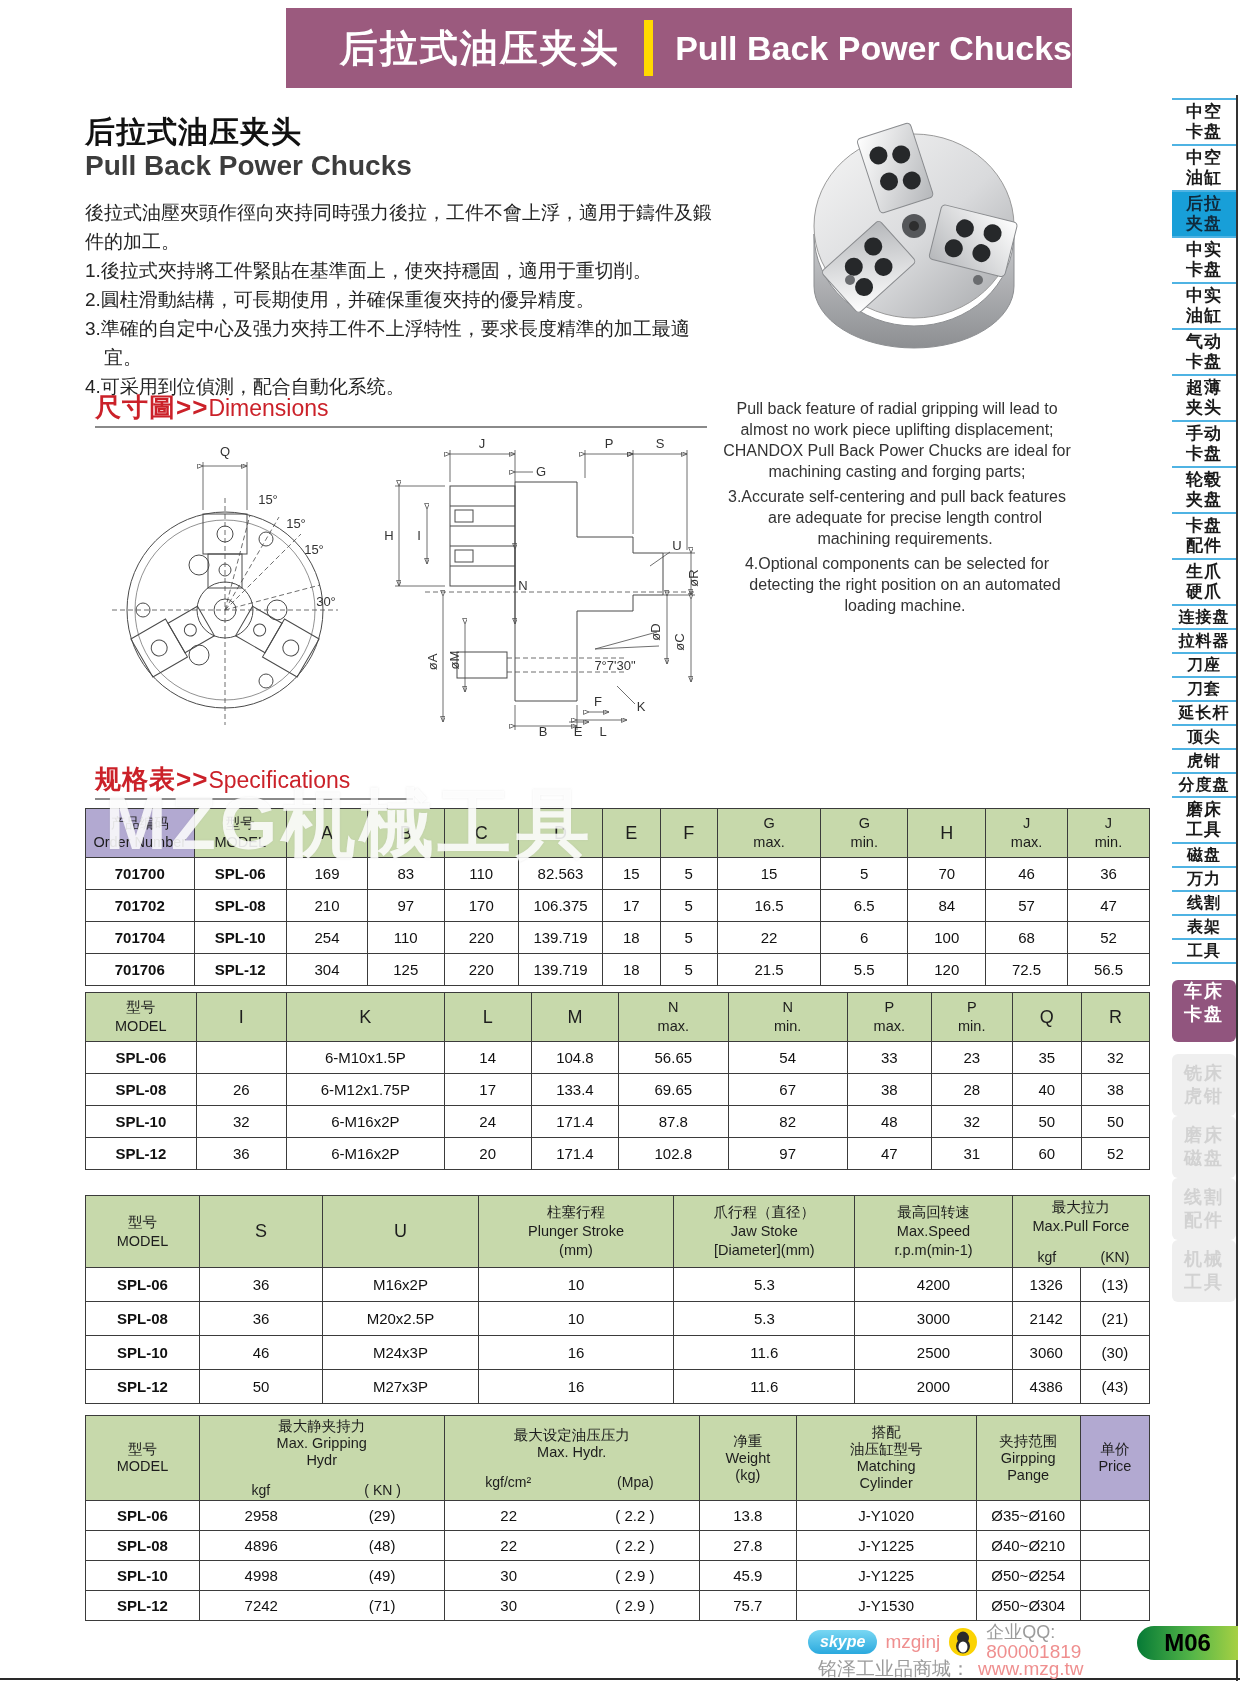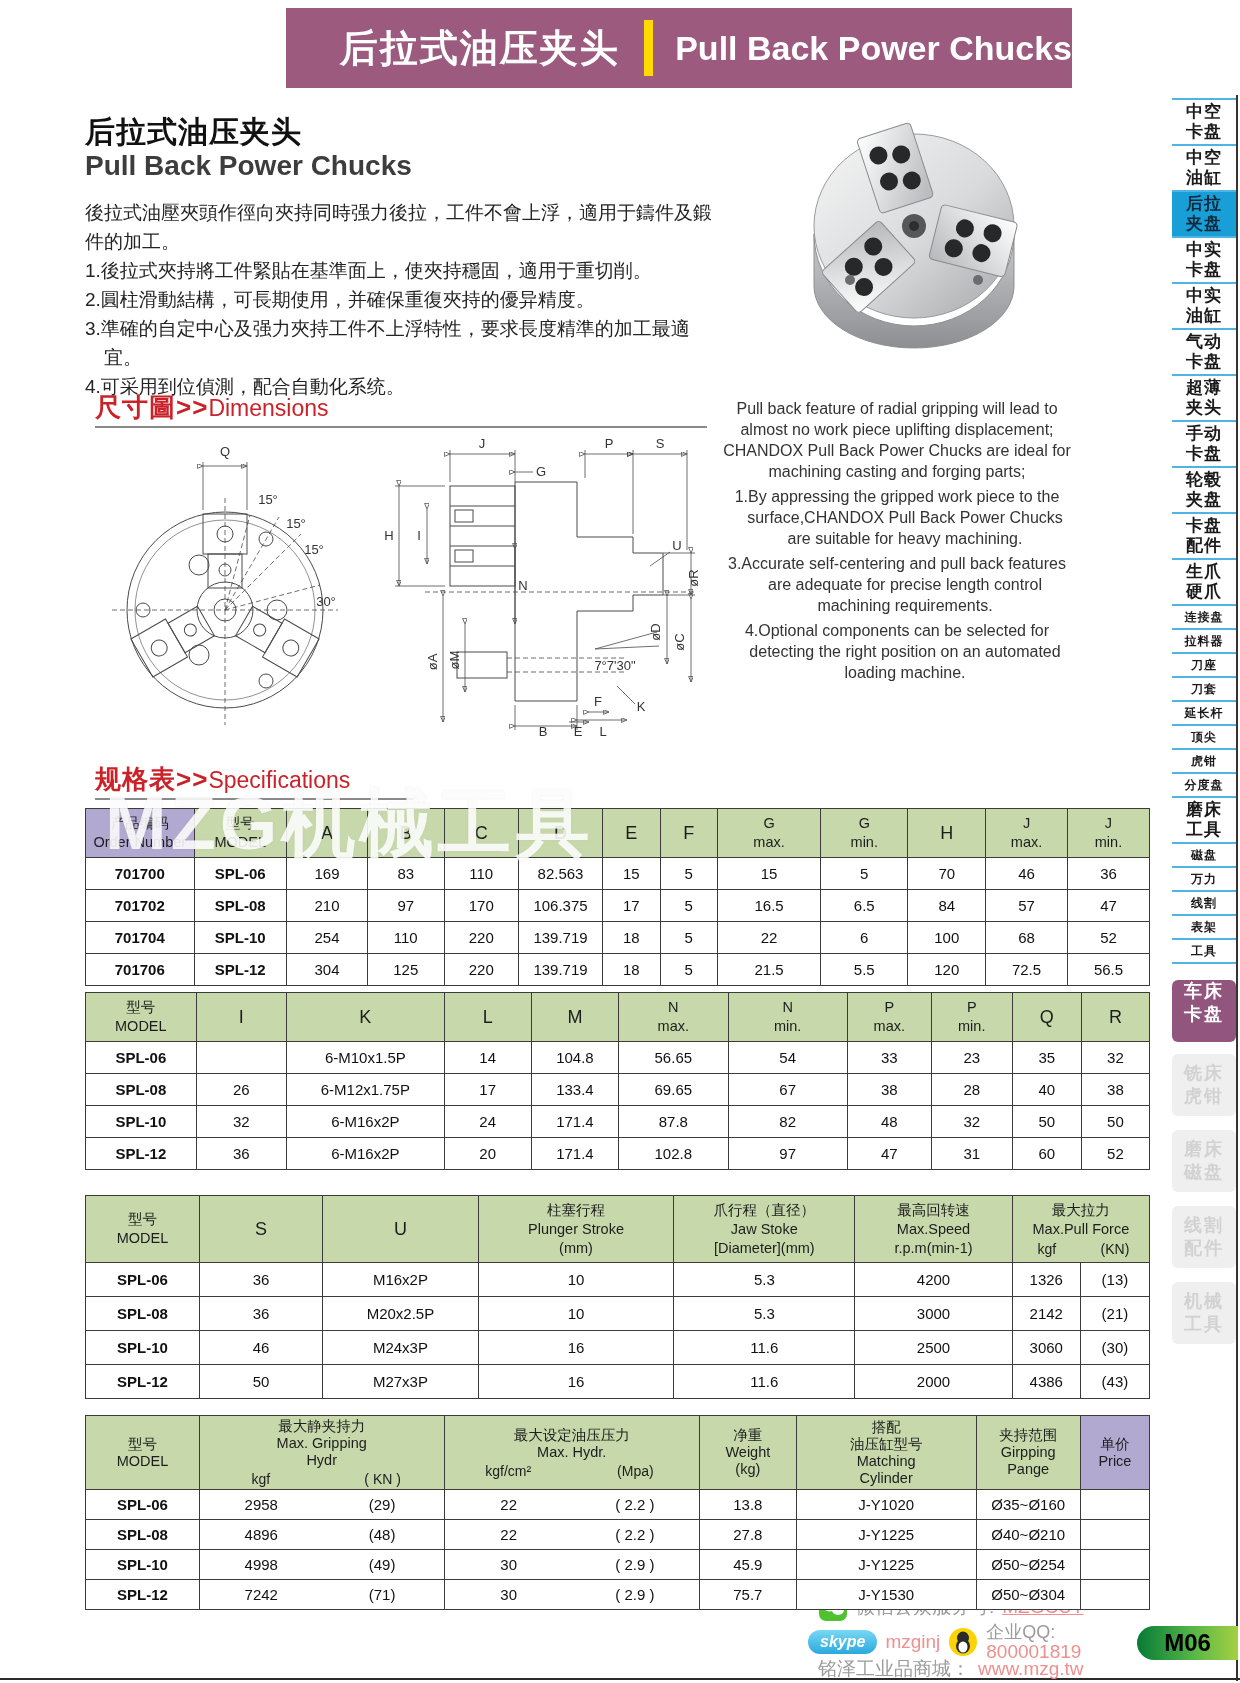--- a/index.html
+++ b/index.html
@@ -15,26 +15,26 @@
 
   
   #page-rule{left:1236px;top:95px;width:2px;height:1586px;background:#333;}
   #bottom-rule{left:0;top:1678px;width:1240px;height:2px;background:#2a2a2a;}
 
   
   #sidebar{left:1172px;top:98px;width:64px;border-top:2px solid #4fb3e3;}
   .sb-item{background:#fff;border-bottom:2px solid #4fb3e3;text-align:center;font-weight:600;color:#1a1a1a;
            display:flex;flex-direction:column;justify-content:center;letter-spacing:1px;cursor:pointer;}
   .sb-item.two{height:44px;font-size:17px;line-height:20px;}
-  .sb-item.one{height:22px;font-size:12px;line-height:20px;align-items:center;}
+  .sb-item.one{height:22px;font-size:16px;line-height:20px;align-items:center;}
   .sb-item.active{background:#189fd8;color:#102a3c;}
   #sb-cat{left:1172px;top:980px;width:64px;height:62px;background:#91557e;border-radius:6px;color:#fff;
           font-weight:bold;font-size:18px;letter-spacing:2px;display:flex;flex-direction:column;
           justify-content:flex-start;text-align:center;line-height:23px;cursor:pointer;}
-  #sb-dis{left:1172px;top:1054px;width:64px;display:flex;flex-direction:column;gap:14px;}
+  #sb-dis{left:1172px;top:1054px;width:64px;display:flex;flex-direction:column;gap:0;}
   .sb-dis{height:62px;background:#efefef;border-radius:6px;color:#d2d2d2;font-weight:bold;font-size:18px;
           letter-spacing:2px;display:flex;flex-direction:column;justify-content:center;text-align:center;line-height:23px;}
 
   
   #t-zh{left:85px;top:112px;font-size:30px;font-weight:bold;color:#111;letter-spacing:1px;}
   #t-en{left:85px;top:150px;font-size:28px;font-weight:bold;color:#3d3d3d;}
   #intro{left:85px;top:198px;width:630px;font-size:19px;color:#242424;line-height:29px;}
   #intro p{margin:0;}
   #intro .pt{text-indent:-19px;padding-left:19px;}
 
@@ -62,21 +62,21 @@
   .tblw th,.tblw td{border:1px solid #3b3b3b;text-align:center;vertical-align:middle;overflow:hidden;}
   .tblw th{background:#c7d9ab;font-weight:normal;color:#1d1d1d;padding:2px 0;}
   .tblw th.hp{background:#b2a9d1;}
   .tblw td{font-size:15px;color:#111;}
   .tblw td.b{font-weight:bold;}
   #tbl1 th,#tbl2 th{height:44px;} #tbl3 th{height:62px;} #tbl4 th{height:64px;}
   #tbl1 td,#tbl2 td{height:29px;} #tbl3 td{height:31px;} #tbl4 td{height:27px;}
   .hl{font-size:14.5px;line-height:19px;}
   #tbl4 .hl{line-height:17px;}
   .hbig{font-size:18px;}
-  .hsub{display:flex;margin-top:2px;}
+  .hsub{display:flex;margin-top:13px;}
   .hsub span{flex:1;font-size:14px;}
   .pair{display:flex;}
   .pair span{flex:1;text-align:center;}
 
   
   #front-svg{left:100px;top:440px;}
   #section-svg{left:365px;top:424px;}
   .draw line,.draw path,.draw rect,.draw circle{stroke:#4a4a4a;fill:none;stroke-width:1;}
   .draw .dash{stroke-dasharray:5 3;stroke-width:.8;}
   .draw .dim{stroke-width:.8;}
@@ -399,21 +399,20 @@
     <text x="250" y="246">7°7'30"</text>
     <text x="233" y="282">F</text>
     <text x="276" y="287">K</text>
     <text x="213" y="312">E</text>
     <text x="178" y="312">B</text>
     <text x="238" y="312">L</text>
   </svg>
 
 <div class="abs" id="eng">
   <p>Pull back feature of radial gripping will lead to almost no work piece uplifting displacement; CHANDOX Pull Back Power Chucks are ideal for machining casting and forging parts;</p>
-  <p class="pt">1.By appressing the gripped work piece to the surface,CHANDOX Pull Back Power Chucks are suitable for heavy machining.</p>
   <p class="pt">3.Accurate self-centering and pull back features are adequate for precise length control machining requirements.</p>
   <p class="pt">4.Optional components can be selected for detecting the right position on an automated loading machine.</p>
 </div>
 
 <div class="abs" id="spec-title">
   <span class="sec-zh">规格表&gt;&gt;</span><span class="sec-en">Specifications</span>
 </div>
 <div class="abs" id="spec-rule"></div>
 <div class="abs" id="wm">MZG机械工具</div>
 

